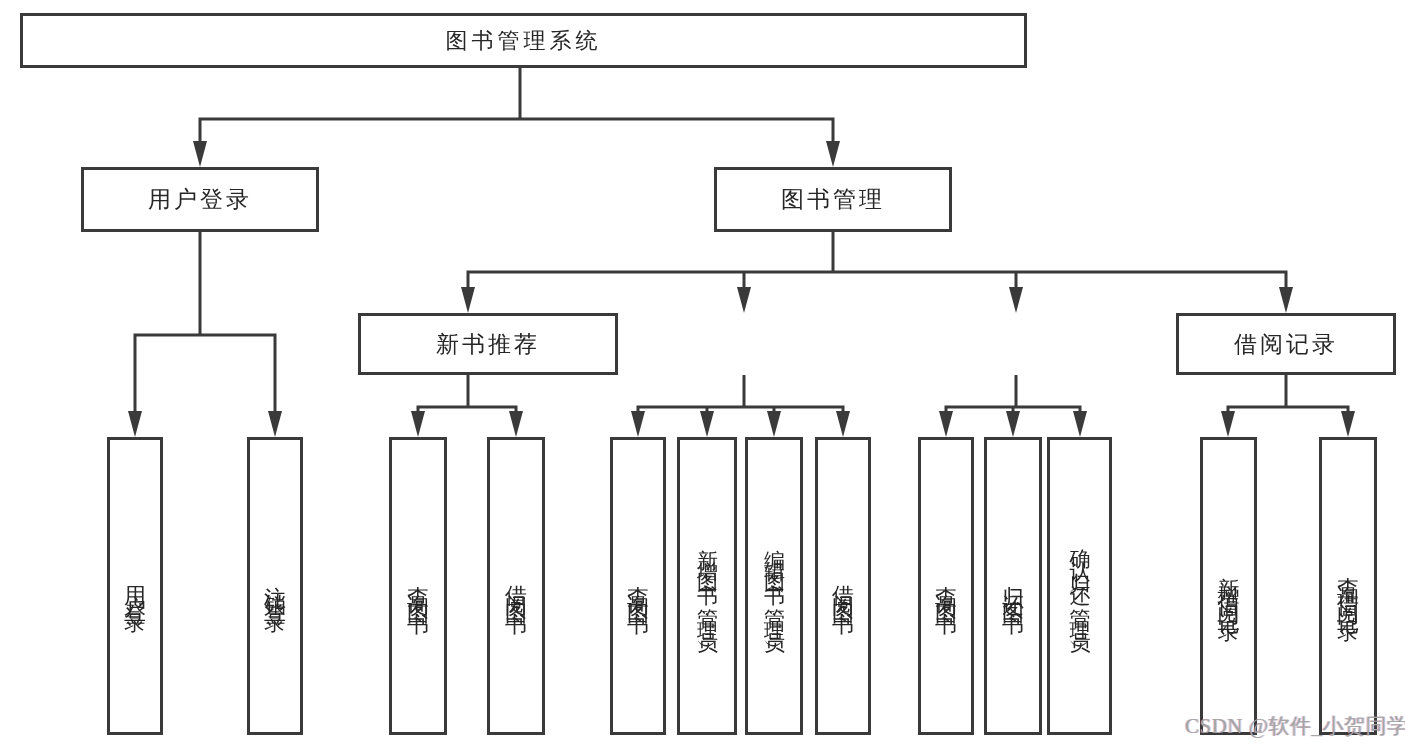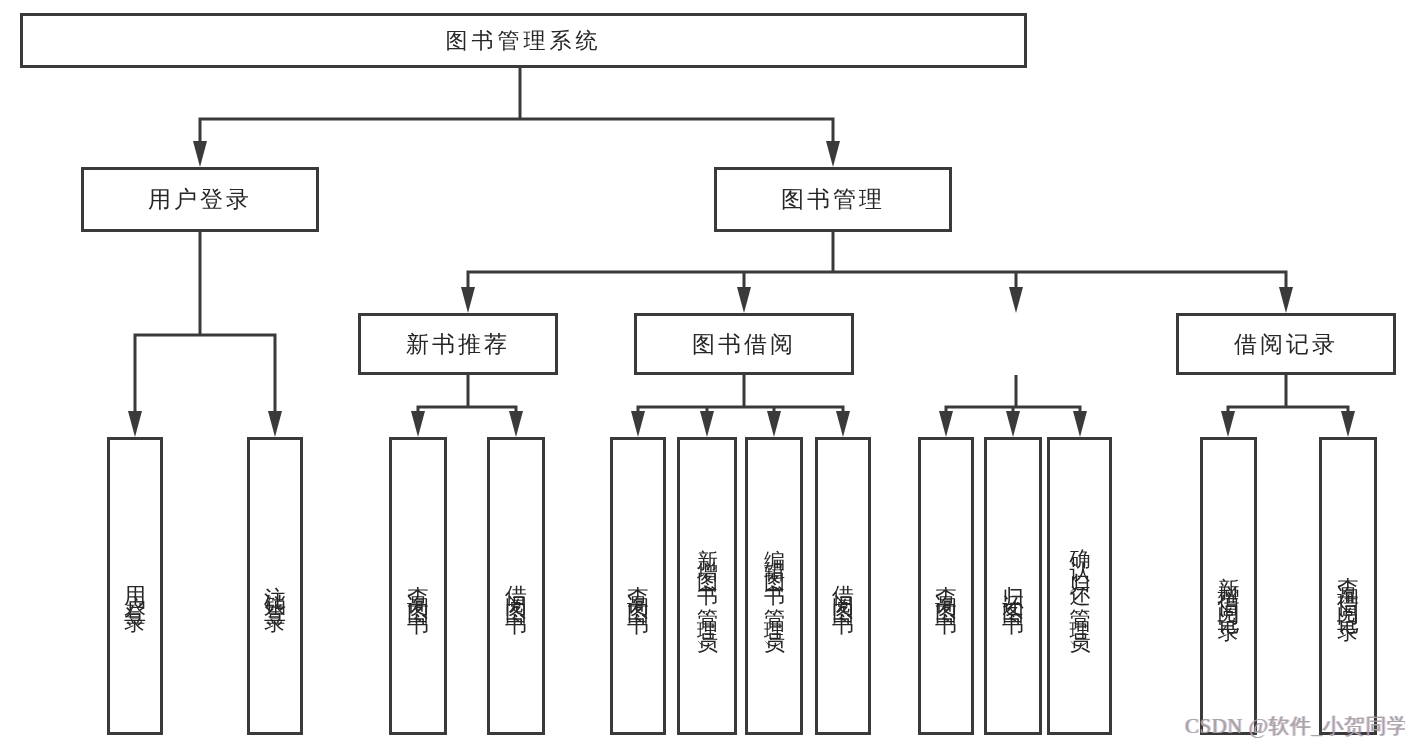--- a/index.html
+++ b/index.html
@@ -116,25 +116,22 @@
     <span class="h-label">图书管理系统</span>
   </div>
 
   <div class="box lvl" style="left:81px; top:167px; width:238px; height:65px;">
     <span class="h-label">用户登录</span>
   </div>
   <div class="box lvl" style="left:714px; top:167px; width:238px; height:65px;">
     <span class="h-label">图书管理</span>
   </div>
 
-  <div class="box lvl" style="left:358px; top:313px; width:200px; height:62px;">
+  <div class="box lvl" style="left:358px; top:313px; width:260px; height:62px;">
     <span class="h-label">新书推荐</span>
-  </div>
-  <div class="box lvl" style="left:634px; top:313px; width:220px; height:62px;">
-    <span class="h-label">图书借阅</span>
   </div>
   <div class="box lvl" style="left:1176px; top:313px; width:220px; height:62px;">
     <span class="h-label">借阅记录</span>
   </div>
 
   <div class="box" style="left:107px; top:437px; width:56px; height:298px;">
     <span class="v-label">用户登录</span>
   </div>
   <div class="box" style="left:247px; top:437px; width:56px; height:298px;">
     <span class="v-label">注销登录</span>

